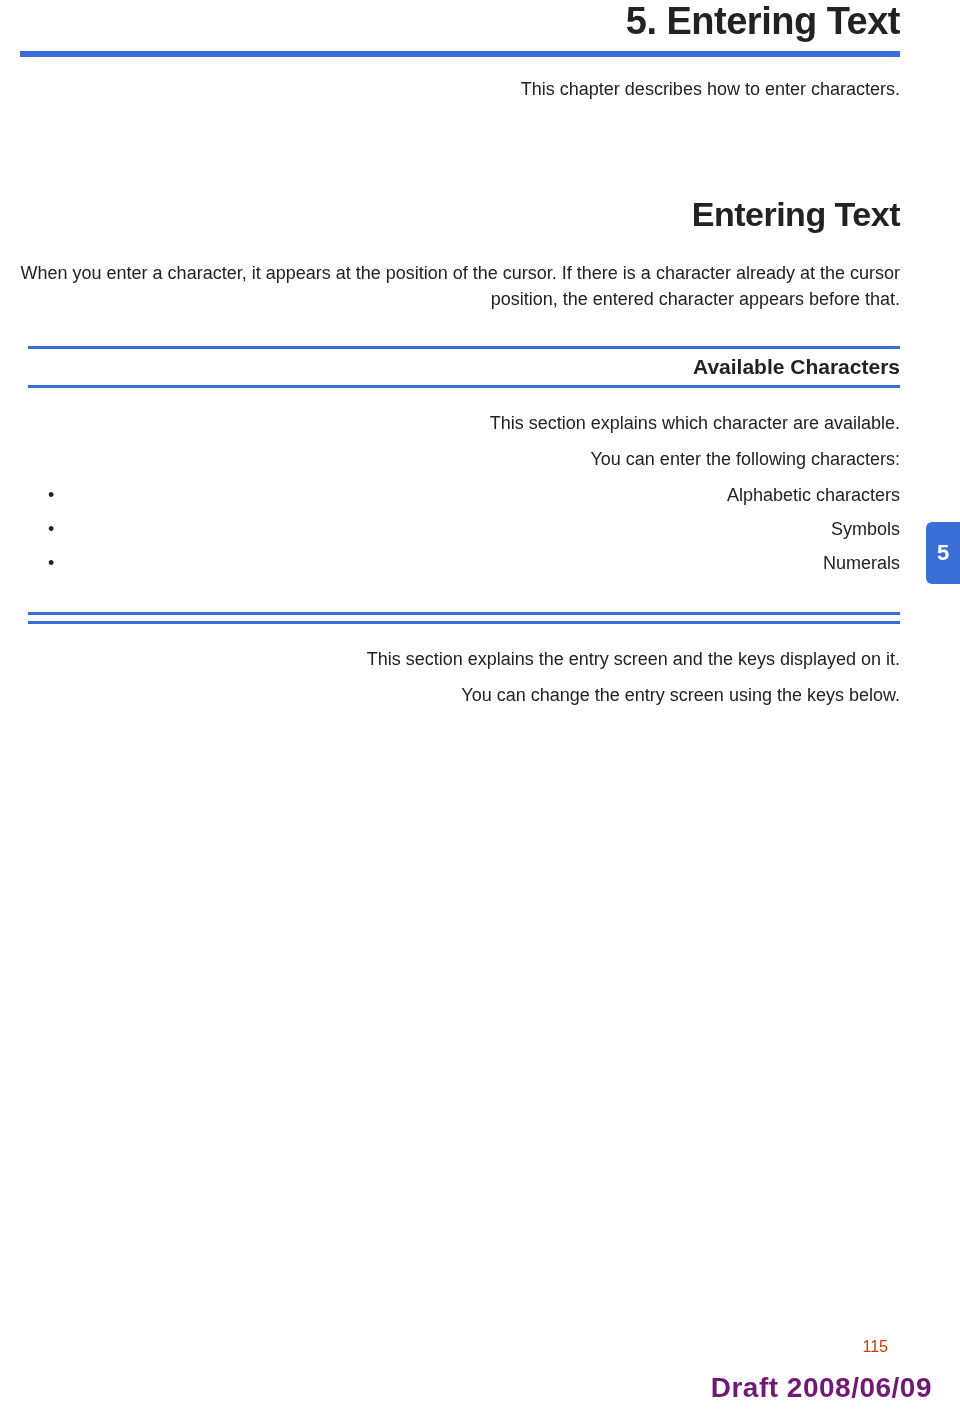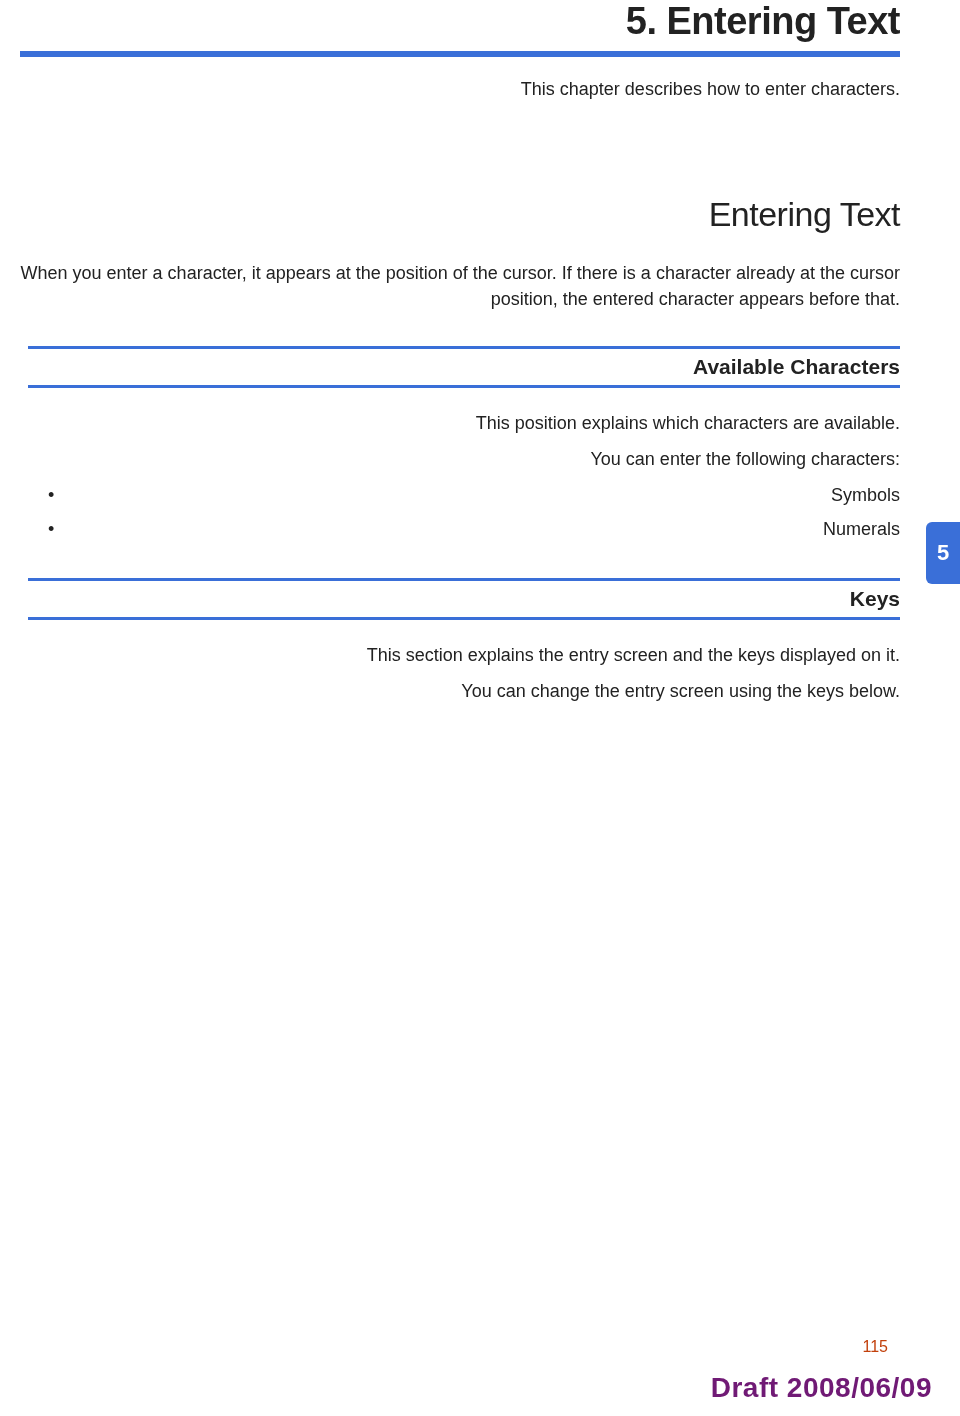--- a/index.html
+++ b/index.html
@@ -4,21 +4,21 @@
 <style>
   * { box-sizing: border-box; margin: 0; padding: 0; text-align: right; }
   html, body { width: 960px; height: 1416px; background: #fff; font-family: Arial, Helvetica, sans-serif; color: #222; position: relative; }
   .page { padding: 0 60px 0 20px; position: relative; height: 100%; }
 
   .chapter-title { font-size: 38px; font-weight: bold; letter-spacing: -0.5px; padding-top: 0; }
   .chapter-rule { height: 6px; background: #3a6fd8; margin-top: 8px; margin-bottom: 22px; }
 
   .intro-text { font-size: 18px; font-weight: 300; margin-bottom: 95px; }
 
-  .section-title { font-size: 34px; font-weight: normal; letter-spacing: -0.5px; margin-bottom: 26px; }
+  .section-title { font-size: 34px; font-weight: bold; letter-spacing: -0.5px; margin-bottom: 26px; }
   .body-text { font-size: 18px; font-weight: 300; line-height: 1.45; margin-bottom: 10px; }
 
   .sub-block { margin-top: 34px; margin-left: 8px; }
   .sub-rule-top { height: 3px; background: #3a6fd8; margin-bottom: 6px; }
   .sub-rule-bottom { height: 3px; background: #3a6fd8; margin-top: 6px; margin-bottom: 22px; }
   .sub-title { font-size: 21px; font-weight: bold; }
 
   ul.bullets { list-style: none; padding-left: 20px; margin-top: 6px; }
   ul.bullets li { font-size: 18px; font-weight: 300; line-height: 1.55; margin-bottom: 6px; position: relative; padding-left: 24px; }
   ul.bullets li::before { content: "•"; position: absolute; left: 0; top: 0; font-size: 18px; }
@@ -38,31 +38,31 @@
   <div class="chapter-rule"></div>
   <p class="intro-text">This chapter describes how to enter characters.</p>
 
   <h2 class="section-title">Entering Text</h2>
   <p class="body-text">When you enter a character, it appears at the position of the cursor. If there is a character already at the cursor position, the entered character appears before that.</p>
 
   <div class="sub-block">
     <div class="sub-rule-top"></div>
     <div class="sub-title">Available Characters</div>
     <div class="sub-rule-bottom"></div>
-    <p class="body-text">This position explains which characters are available.</p>
+    <p class="body-text">This section explains which character are available.</p>
     <p class="body-text">You can enter the following characters:</p>
     <ul class="bullets">
+      <li>Alphabetic characters</li>
       <li>Symbols</li>
       <li>Numerals</li>
     </ul>
   </div>
 
   <div class="sub-block">
     <div class="sub-rule-top"></div>
-    <div class="sub-title">Keys</div>
     <div class="sub-rule-bottom"></div>
     <p class="body-text">This section explains the entry screen and the keys displayed on it.</p>
     <p class="body-text">You can change the entry screen using the keys below.</p>
   </div>
 
   <div class="side-tab">
     <span>5</span>
   </div>
 
   <div class="page-number">115</div>

